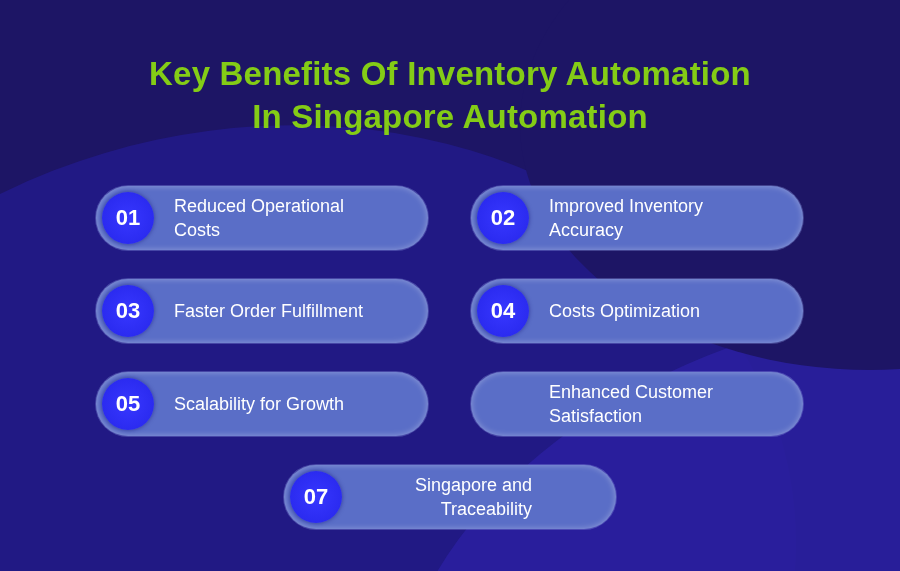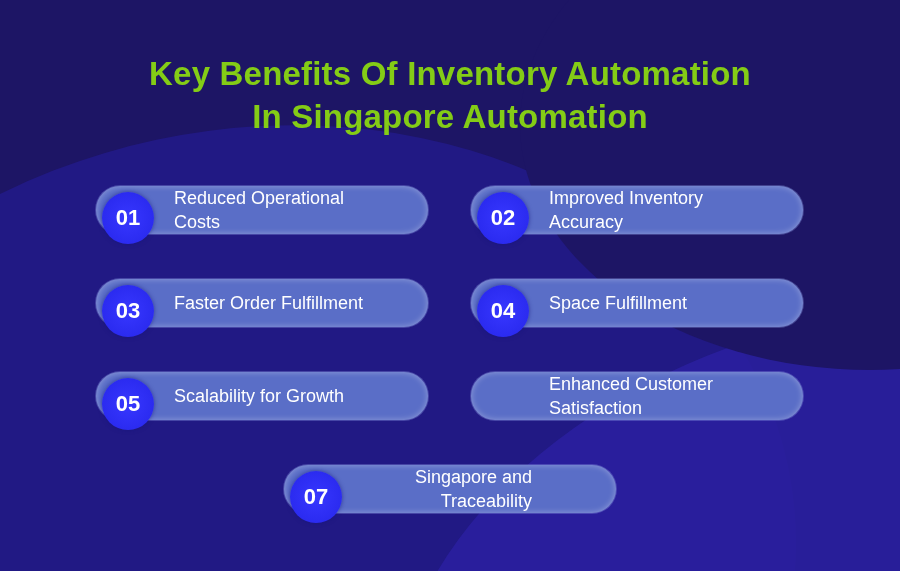--- a/index.html
+++ b/index.html
@@ -3,21 +3,21 @@
 <meta charset="utf-8">
 <style>
   html, body { margin:0; padding:0; }
   body { width:900px; height:571px; overflow:hidden; font-family:"Liberation Sans", "DejaVu Sans", sans-serif; }
   .canvas { position:relative; width:900px; height:571px; background:#1d1565; overflow:hidden; }
   .bg-shape { position:absolute; pointer-events:none; }
   .bg-a { left:-300px; top:130px; width:1100px; height:900px; border-radius:50%; background:#221a8a; opacity:.85; transform:rotate(-12deg); }
   .bg-b { left:380px; top:330px; width:900px; height:600px; border-radius:50%; background:#2a1f9e; opacity:.9; transform:rotate(-20deg); }
   .bg-c { left:520px; top:-120px; width:700px; height:490px; border-radius:50%; background:#1d1565; }
   .title { position:absolute; left:0; top:52px; width:900px; text-align:center; color:#84cc16; font-weight:700; font-size:33px; line-height:43px; letter-spacing:.2px; }
-  .card { position:absolute; height:48px; border-radius:32px; background:#5a6ec7; box-shadow: inset 0 0 6px rgba(255,255,255,.35), 0 0 0 1px rgba(140,155,230,.35); display:flex; align-items:center; }
+  .card { position:absolute; height:64px; border-radius:32px; background:#5a6ec7; box-shadow: inset 0 0 6px rgba(255,255,255,.35), 0 0 0 1px rgba(140,155,230,.35); display:flex; align-items:center; }
   .badge { position:absolute; left:6px; top:6px; width:52px; height:52px; border-radius:50%; background:radial-gradient(circle at 50% 50%, #3737ff 0%, #2b2bf0 70%, #2323d8 100%); box-shadow:0 0 4px rgba(20,20,120,.6); display:flex; align-items:center; justify-content:center; color:#fff; font-weight:700; font-size:22px; }
   .label { position:absolute; left:78px; right:20px; color:#ffffff; font-size:18px; line-height:24px; top:50%; transform:translateY(-50%); }
 </style>
 </head>
 <body>
 
 <div class="canvas">
   <div class="bg-shape bg-a"></div>
   <div class="bg-shape bg-b"></div>
   <div class="bg-shape bg-c"></div>
@@ -37,21 +37,21 @@
     <div class="label" style="width:200px;">Improved Inventory Accuracy</div>
   </div>
 
   <div class="card" style="left:96px;top:279px;width:332px;">
     <div class="badge">03</div>
     <div class="label">Faster Order Fulfillment</div>
   </div>
 
   <div class="card" style="left:471px;top:279px;width:332px;">
     <div class="badge">04</div>
-    <div class="label">Space Fulfillment</div>
+    <div class="label">Costs Optimization</div>
   </div>
 
   <div class="card" style="left:96px;top:372px;width:332px;">
     <div class="badge">05</div>
     <div class="label">Scalability for Growth</div>
   </div>
 
   <div class="card" style="left:471px;top:372px;width:332px;">
     <div class="label" style="width:210px;">Enhanced Customer Satisfaction</div>
   </div>

